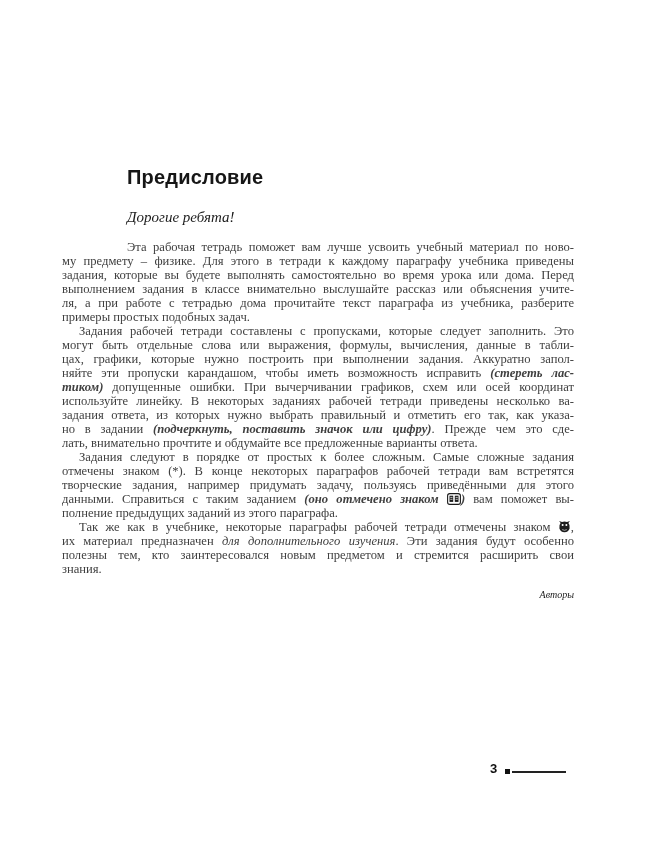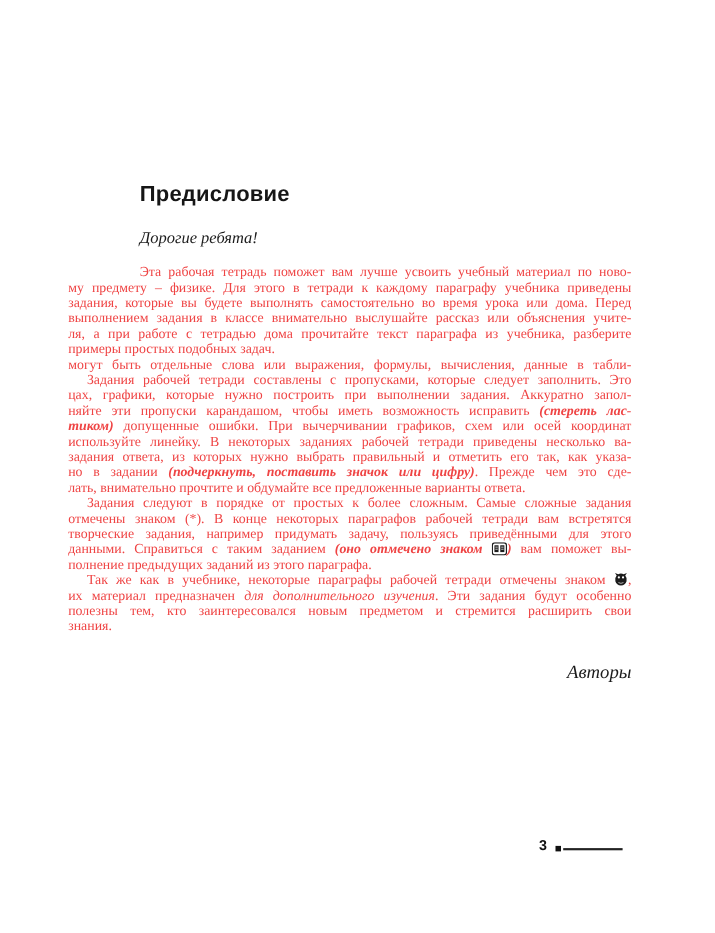--- a/index.html
+++ b/index.html
@@ -24,38 +24,37 @@
   .greeting {
     position: absolute; left: 127px; top: 209px;
     font-style: italic; font-size: 15px;
     font-family: "Liberation Serif", serif;
     text-align: right;
   }
   .body-text {
     position: absolute; left: 62px; top: 240px; width: 512px;
     font-size: 12.6px; line-height: 14px;
     font-family: "Liberation Serif", serif;
-    color: #ef4444;
+    color: #404040;
   }
   .line {
     text-align: justify;
     text-align-last: justify;
     height: 14px; overflow: visible; white-space: normal;
   }
   .line.last { text-align-last: left; }
   .line.ind-lg { padding-left: 65px; }
   .line.ind-sm { padding-left: 17px; }
   .seg-bi { font-style: italic; font-weight: bold; margin-top: 11px; }
   .seg-i  { font-style: italic; }
   .icon-inline { display: inline-block; vertical-align: -2px; line-height: 0; }
   .signature {
     position: absolute; left: 62px; top: 589px; width: 512px;
-    text-align: right; font-style: italic; font-size: 17px;
+    text-align: right; font-style: italic; font-size: 10px;
     font-family: "Liberation Serif", serif;
-    margin-top: 12px;
   }
   .page-number {
     position: absolute; left: 490px; top: 761px;
     font-family: "Liberation Sans", sans-serif;
     font-weight: bold; font-size: 13px; color: #111;
   }
   .footer-square {
     position: absolute; left: 505px; top: 769px;
     width: 5px; height: 5px; background: #111;
   }
@@ -70,22 +69,22 @@
 <div class="page">
   <div class="title">Предисловие</div>
   <div class="greeting">Дорогие ребята!</div>
   <div class="body-text">
       <div class="line ind-lg"><span>Эта рабочая тетрадь поможет вам лучше усвоить учебный материал по ново-</span></div>
       <div class="line"><span>му предмету – физике. Для этого в тетради к каждому параграфу учебника приведены</span></div>
       <div class="line"><span>задания, которые вы будете выполнять самостоятельно во время урока или дома. Перед</span></div>
       <div class="line"><span>выполнением задания в классе внимательно выслушайте рассказ или объяснения учите-</span></div>
       <div class="line"><span>ля, а при работе с тетрадью дома прочитайте текст параграфа из учебника, разберите</span></div>
       <div class="line last"><span>примеры простых подобных задач.</span></div>
+      <div class="line ind-sm"><span>Задания рабочей тетради составлены с пропусками, которые следует заполнить. Это</span></div>
       <div class="line"><span>могут быть отдельные слова или выражения, формулы, вычисления, данные в табли-</span></div>
-      <div class="line ind-sm"><span>Задания рабочей тетради составлены с пропусками, которые следует заполнить. Это</span></div>
       <div class="line"><span>цах, графики, которые нужно построить при выполнении задания. Аккуратно запол-</span></div>
       <div class="line"><span>няйте эти пропуски карандашом, чтобы иметь возможность исправить </span><span class="seg-bi">(стереть лас-</span></div>
       <div class="line"><span class="seg-bi">тиком)</span><span> допущенные ошибки. При вычерчивании графиков, схем или осей координат</span></div>
       <div class="line"><span>используйте линейку. В некоторых заданиях рабочей тетради приведены несколько ва-</span></div>
       <div class="line"><span>задания ответа, из которых нужно выбрать правильный и отметить его так, как указа-</span></div>
       <div class="line"><span>но в задании </span><span class="seg-bi">(подчеркнуть, поставить значок или цифру)</span><span>. Прежде чем это сде-</span></div>
       <div class="line last"><span>лать, внимательно прочтите и обдумайте все предложенные варианты ответа.</span></div>
       <div class="line ind-sm"><span>Задания следуют в порядке от простых к более сложным. Самые сложные задания</span></div>
       <div class="line"><span>отмечены знаком (*). В конце некоторых параграфов рабочей тетради вам встретятся</span></div>
       <div class="line"><span>творческие задания, например придумать задачу, пользуясь приведёнными для этого</span></div>

